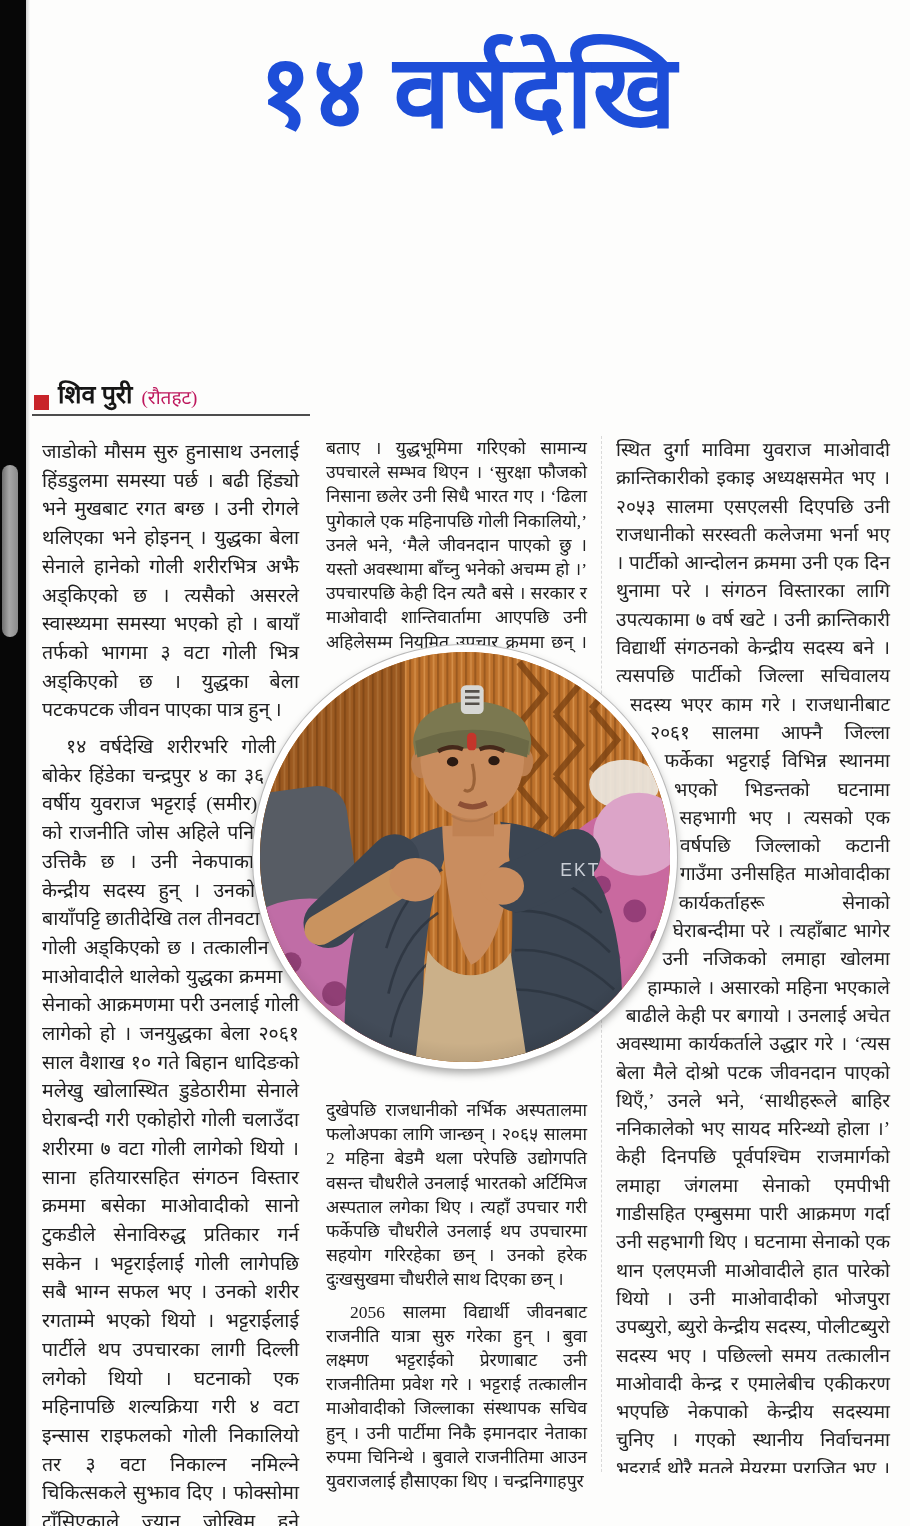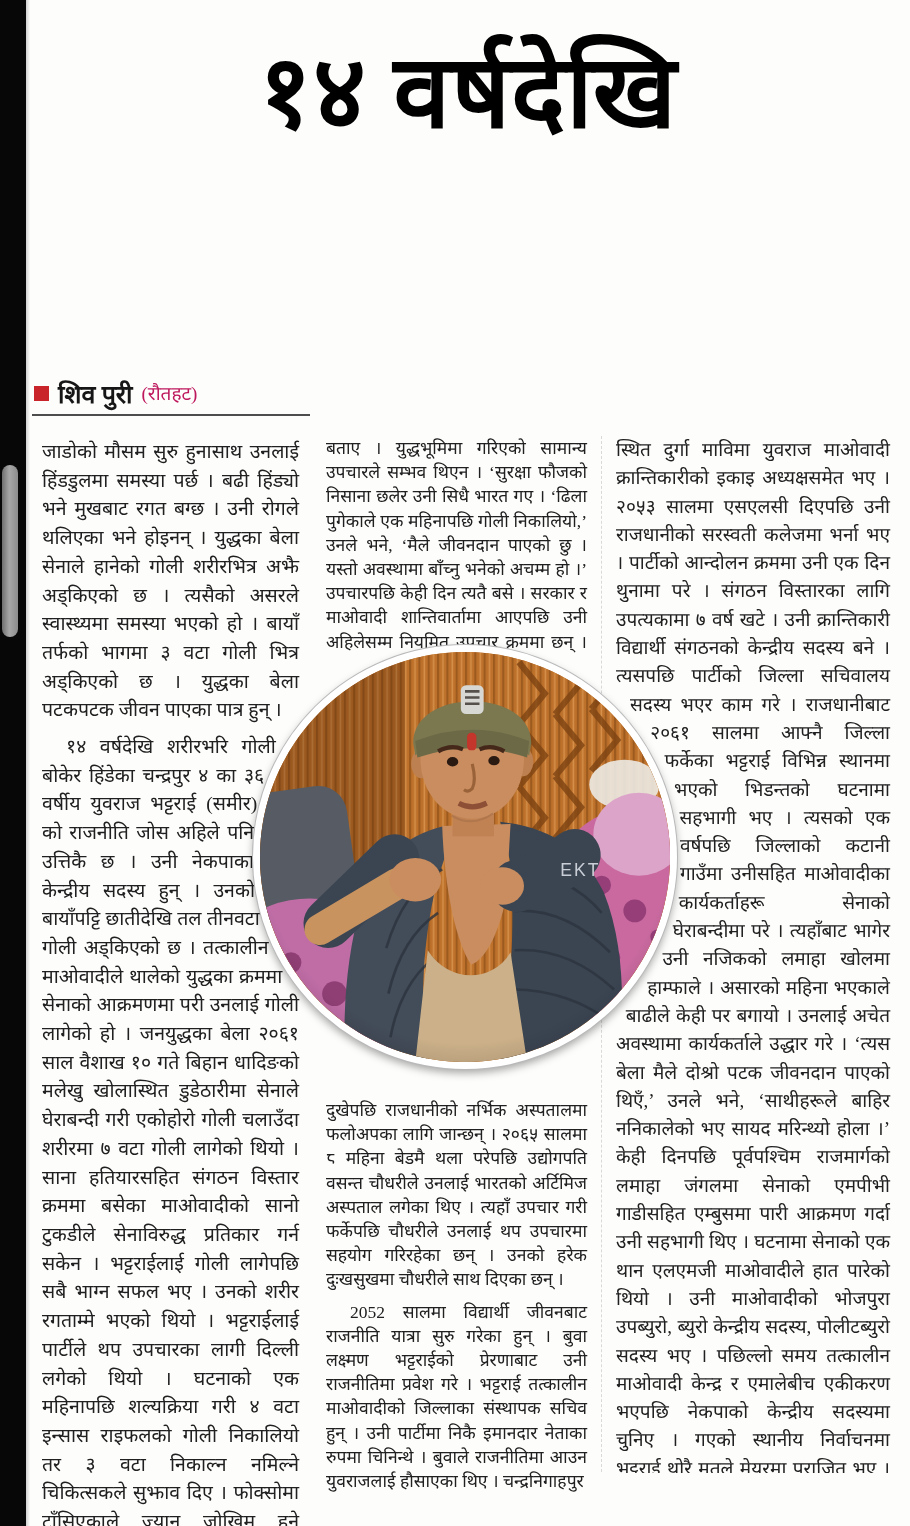--- a/index.html
+++ b/index.html
@@ -6,24 +6,24 @@
   .screenshot{position:relative;width:910px;height:1526px;background:#fdfdfc;overflow:hidden;
     font-family:"Liberation Serif","DejaVu Serif",serif;color:#202020;}
   
   .edge-strip{position:absolute;left:0;top:0;width:26px;height:1526px;background:#070707;z-index:5;}
   .edge-blob{position:absolute;left:2px;top:465px;width:16px;height:172px;border-radius:9px;
     background:linear-gradient(90deg,#6f6f6f,#a7a7a7 45%,#8b8b8b);}
   .page-seam{position:absolute;left:26px;top:0;width:4px;height:1526px;background:linear-gradient(90deg,#cfcfcf,#fdfdfc);z-index:4;}
 
   
   .headline{position:absolute;left:26px;top:18px;width:884px;text-align:center;
-    font-weight:700;color:#000000;font-size:102px;line-height:150px;letter-spacing:1px;}
-
-  
-  .byline{position:absolute;left:34px;top:376px;width:276px;display:flex;align-items:center;gap:9px;}
+    font-weight:700;color:#1d4ed8;font-size:102px;line-height:150px;letter-spacing:1px;}
+
+  
+  .byline{position:absolute;left:34px;top:376px;width:276px;display:flex;align-items:flex-end;gap:9px;}
   .byline-bullet{width:15px;height:15px;background:#c8242a;flex:0 0 auto;}
   .byline-author{font-weight:700;font-size:25px;color:#161616;white-space:nowrap;}
   .byline-location{font-size:19px;color:#be185d;white-space:nowrap;}
   .byline-rule{position:absolute;left:32px;top:414px;width:278px;height:2px;background:#4d4d4d;}
 
   
   .col{position:absolute;text-align:justify;overflow:hidden;}
   .col p{margin:8px;}
   .col1{left:34px;top:430px;width:273px;height:1096px;font-size:19.5px;line-height:28.7px;}
   .col2-top{left:318px;top:428px;width:277px;height:226px;font-size:17.5px;line-height:24.2px;}
@@ -72,22 +72,22 @@
     <div class="wrap-shape-r"></div>
     <p>जाडोको मौसम सुरु हुनासाथ उनलाई हिंडडुलमा समस्या पर्छ । बढी हिंड्यो भने मुखबाट रगत बग्छ । उनी रोगले थलिएका भने होइनन् । युद्धका बेला सेनाले हानेको गोली शरीरभित्र अझै अड्किएको छ । त्यसैको असरले स्वास्थ्यमा समस्या भएको हो । बायाँ तर्फको भागमा ३ वटा गोली भित्र अड्किएको छ । युद्धका बेला पटकपटक जीवन पाएका पात्र हुन् ।</p>
     <p class="indent">१४ वर्षदेखि शरीरभरि गोली बोकेर हिंडेका चन्द्रपुर ४ का ३६ वर्षीय युवराज भट्टराई (समीर) को राजनीति जोस अहिले पनि उत्तिकै छ । उनी नेकपाका केन्द्रीय सदस्य हुन् । उनको बायाँपट्टि छातीदेखि तल तीनवटा गोली अड्किएको छ । तत्कालीन माओवादीले थालेको युद्धका क्रममा सेनाको आक्रमणमा परी उनलाई गोली लागेको हो । जनयुद्धका बेला २०६१ साल वैशाख १० गते बिहान धादिङको मलेखु खोलास्थित डुडेठारीमा सेनाले घेराबन्दी गरी एकोहोरो गोली चलाउँदा शरीरमा ७ वटा गोली लागेको थियो । साना हतियारसहित संगठन विस्तार क्रममा बसेका माओवादीको सानो टुकडीले सेनाविरुद्ध प्रतिकार गर्न सकेन । भट्टराईलाई गोली लागेपछि सबै भाग्न सफल भए । उनको शरीर रगताम्मे भएको थियो । भट्टराईलाई पार्टीले थप उपचारका लागी दिल्ली लगेको थियो । घटनाको एक महिनापछि शल्यक्रिया गरी ४ वटा इन्सास राइफलको गोली निकालियो तर ३ वटा निकाल्न नमिल्ने चिकित्सकले सुझाव दिए । फोक्सोमा टाँसिएकाले ज्यान जोखिम हुने भनिएपछि उनले निकाल्न मानेनन् । अहिले शरीर भित्र गोली त्यतिकै बसेको छ । शरीरमा गोली छिरेको दाग प्रस्ट देख्न सकिन्छ । सुरक्षाफौजको निसाना छलेर बाराको जंगल हुँदै उपचारका लागि भारत पुगेको भट्टराईले</p>
   </div>
 
   <div class="col col2-top">
     <p>बताए । युद्धभूमिमा गरिएको सामान्य उपचारले सम्भव थिएन । ‘सुरक्षा फौजको निसाना छलेर उनी सिधै भारत गए । ‘ढिला पुगेकाले एक महिनापछि गोली निकालियो,’ उनले भने, ‘मैले जीवनदान पाएको छु । यस्तो अवस्थामा बाँच्नु भनेको अचम्म हो ।’ उपचारपछि केही दिन त्यतै बसे । सरकार र माओवादी शान्तिवार्तामा आएपछि उनी अहिलेसम्म नियमित उपचार क्रममा छन् । औषधि सेवन गरिरहेका छन् । धेरै</p>
   </div>
 
   <div class="col col2-bottom">
-    <p>दुखेपछि राजधानीको नर्भिक अस्पतालमा फलोअपका लागि जान्छन् । २०६५ सालमा ८ महिना बेडमै थला परेपछि उद्योगपति वसन्त चौधरीले उनलाई भारतको अर्टिमिज अस्पताल लगेका थिए । त्यहाँ उपचार गरी फर्केपछि चौधरीले उनलाई थप उपचारमा सहयोग गरिरहेका छन् । उनको हरेक दुःखसुखमा चौधरीले साथ दिएका छन् ।</p>
-    <p class="indent">2052 सालमा विद्यार्थी जीवनबाट राजनीति यात्रा सुरु गरेका हुन् । बुवा लक्ष्मण भट्टराईको प्रेरणाबाट उनी राजनीतिमा प्रवेश गरे । भट्टराई तत्कालीन माओवादीको जिल्लाका संस्थापक सचिव हुन् । उनी पार्टीमा निकै इमानदार नेताका रुपमा चिनिन्थे । बुवाले राजनीतिमा आउन युवराजलाई हौसाएका थिए । चन्द्रनिगाहपुर</p>
+    <p>दुखेपछि राजधानीको नर्भिक अस्पतालमा फलोअपका लागि जान्छन् । २०६५ सालमा 2 महिना बेडमै थला परेपछि उद्योगपति वसन्त चौधरीले उनलाई भारतको अर्टिमिज अस्पताल लगेका थिए । त्यहाँ उपचार गरी फर्केपछि चौधरीले उनलाई थप उपचारमा सहयोग गरिरहेका छन् । उनको हरेक दुःखसुखमा चौधरीले साथ दिएका छन् ।</p>
+    <p class="indent">2056 सालमा विद्यार्थी जीवनबाट राजनीति यात्रा सुरु गरेका हुन् । बुवा लक्ष्मण भट्टराईको प्रेरणाबाट उनी राजनीतिमा प्रवेश गरे । भट्टराई तत्कालीन माओवादीको जिल्लाका संस्थापक सचिव हुन् । उनी पार्टीमा निकै इमानदार नेताका रुपमा चिनिन्थे । बुवाले राजनीतिमा आउन युवराजलाई हौसाएका थिए । चन्द्रनिगाहपुर</p>
   </div>
 
   <div class="col col3">
     <div class="wrap-spacer-l"></div>
     <div class="wrap-shape-l"></div>
     <p>स्थित दुर्गा माविमा युवराज माओवादी क्रान्तिकारीको इकाइ अध्यक्षसमेत भए । २०५३ सालमा एसएलसी दिएपछि उनी राजधानीको सरस्वती कलेजमा भर्ना भए । पार्टीको आन्दोलन क्रममा उनी एक दिन थुनामा परे । संगठन विस्तारका लागि उपत्यकामा ७ वर्ष खटे । उनी क्रान्तिकारी विद्यार्थी संगठनको केन्द्रीय सदस्य बने । त्यसपछि पार्टीको जिल्ला सचिवालय सदस्य भएर काम गरे । राजधानीबाट २०६१ सालमा आफ्नै जिल्ला फर्केका भट्टराई विभिन्न स्थानमा भएको भिडन्तको घटनामा सहभागी भए । त्यसको एक वर्षपछि जिल्लाको कटानी गाउँमा उनीसहित माओवादीका कार्यकर्ताहरू सेनाको घेराबन्दीमा परे । त्यहाँबाट भागेर उनी नजिकको लमाहा खोलमा हाम्फाले । असारको महिना भएकाले बाढीले केही पर बगायो । उनलाई अचेत अवस्थामा कार्यकर्ताले उद्धार गरे । ‘त्यस बेला मैले दोश्रो पटक जीवनदान पाएको थिएँ,’ उनले भने, ‘साथीहरूले बाहिर ननिकालेको भए सायद मरिन्थ्यो होला ।’ केही दिनपछि पूर्वपश्चिम राजमार्गको लमाहा जंगलमा सेनाको एमपीभी गाडीसहित एम्बुसमा पारी आक्रमण गर्दा उनी सहभागी थिए । घटनामा सेनाको एक थान एलएमजी माओवादीले हात पारेको थियो । उनी माओवादीको भोजपुरा उपब्युरो, ब्युरो केन्द्रीय सदस्य, पोलीटब्युरो सदस्य भए । पछिल्लो समय तत्कालीन माओवादी केन्द्र र एमालेबीच एकीकरण भएपछि नेकपाको केन्द्रीय सदस्यमा चुनिए । गएको स्थानीय निर्वाचनमा भट्टराई थोरै मतले मेयरमा पराजित भए । उनको चुनावमा नेकपाका अध्यक्ष पुष्पकमल दाहाल चन्द्रनिगाहपुरमा मत माग्न पटक पटक आए । गोलीकै कारण चिसो मौसमा उनी लामो समयसम्म हिंड्न सक्दैनन् ।</p>
   </div>
 
   <div class="gutter-rule"></div>
 

